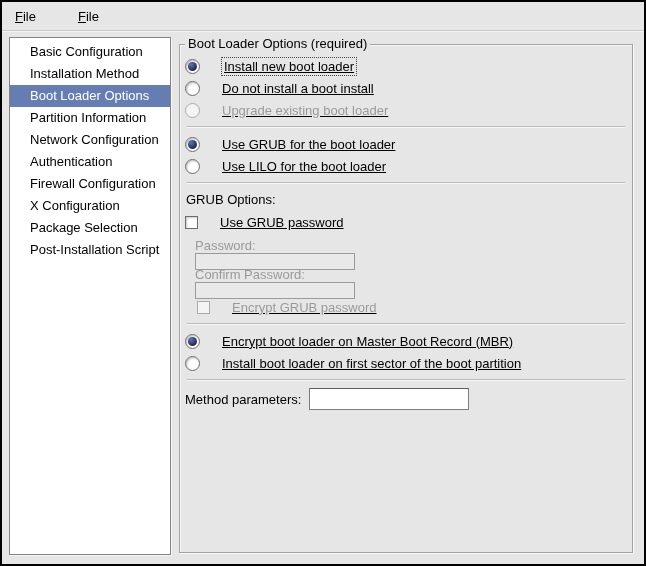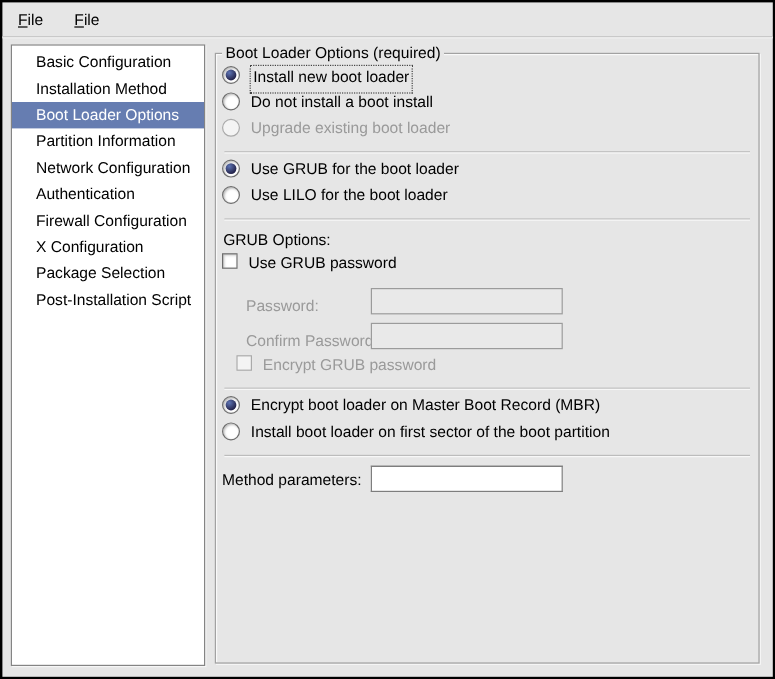--- a/index.html
+++ b/index.html
@@ -7,21 +7,21 @@
     width:646px;height:566px;position:relative;
     font-family:"Liberation Sans",sans-serif;font-size:13px;color:#000;
     background:#000;
   }
   .window{
     position:absolute;inset:0;border:2px solid #000;box-sizing:border-box;
     background:#e6e6e6;
   }
   
   .menubar{
-    height:28px;display:flex;align-items:center;gap:12px;
+    height:28px;display:flex;align-items:center;gap:28px;
     padding-left:6px;border-bottom:1px solid #c9c9c9;
     box-shadow:0 1px 0 #f3f3f3;
   }
   .menu-item{display:inline-block;padding:3px 7px;cursor:default;}
   .menu-item::first-letter{text-decoration:underline;}
   
   .main{position:absolute;top:29px;left:0;right:0;bottom:0;}
   .sidebar{
     position:absolute;left:7px;top:6px;width:162px;bottom:9px;
     background:#fff;border:1px solid #848484;
@@ -34,21 +34,21 @@
   .frame{
     position:absolute;left:177px;right:11px;top:13px;bottom:11px;
     border:1px solid #a2a2a2;box-sizing:border-box;
     box-shadow:inset 1px 1px 0 rgba(255,255,255,.75),1px 1px 0 rgba(255,255,255,.75);
   }
   .frame-title{
     position:absolute;top:-9px;left:5px;background:#e6e6e6;padding:0 3px;
     white-space:nowrap;
   }
   .frame-content{padding:10px 5px 0 5px;}
-  .ctl-row{height:22px;display:flex;gap:9px;}
+  .ctl-row{height:22px;display:flex;align-items:center;gap:22px;text-decoration:underline;}
   .radio{
     width:13px;height:13px;border-radius:50%;background:#fff;flex:none;
     border:1px solid #6d6d6d;box-shadow:inset 1px 1px 2px rgba(0,0,0,.28);
     position:relative;
   }
   .radio.selected::after{
     content:"";position:absolute;inset:2px;border-radius:50%;
     background:radial-gradient(circle at 35% 30%,#5d74b4 0%,#26264e 70%);
   }
   .checkbox{
@@ -56,21 +56,21 @@
     border:1px solid #6d6d6d;box-shadow:inset 1px 1px 2px rgba(0,0,0,.22);
   }
   .ctl-row.disabled .radio,.ctl-row.disabled .checkbox{
     border-color:#aaaaaa;box-shadow:none;background:#f4f4f4;
   }
   .ctl-row.disabled .ctl-label{color:#9a9a9a;}
   .ctl-label{white-space:nowrap;}
   .ctl-label.focused{outline:1px dotted #444;padding:1px 2px;}
   .sep{height:0;border-top:1px solid #bcbcbc;border-bottom:1px solid #f7f7f7;margin:5px 2px;}
   .section-label{height:22px;line-height:22px;padding-left:1px;}
-  .pwrow{display:flex;align-items:flex-end;height:24px;margin:5px 0 5px 20px;}
+  .pwrow{display:flex;align-items:flex-start;height:24px;margin:5px 0 5px 10px;flex-direction:column;}
   .pwlabel{width:104px;color:#9a9a9a;white-space:nowrap;}
   .entry{
     width:160px;height:22px;box-sizing:border-box;font:inherit;padding:0 3px;
     background:#e9e9e9;border:1px solid #9b9b9b;border-radius:0;
   }
   .entry.enabled{background:#fff;border:1px solid #7e7e7e;border-top-color:#5f5f5f;}
   .indent{margin-left:12px;}
   .kernel-row{display:flex;align-items:center;gap:8px;height:24px;margin-top:6px;}
 </style>
 </head>

